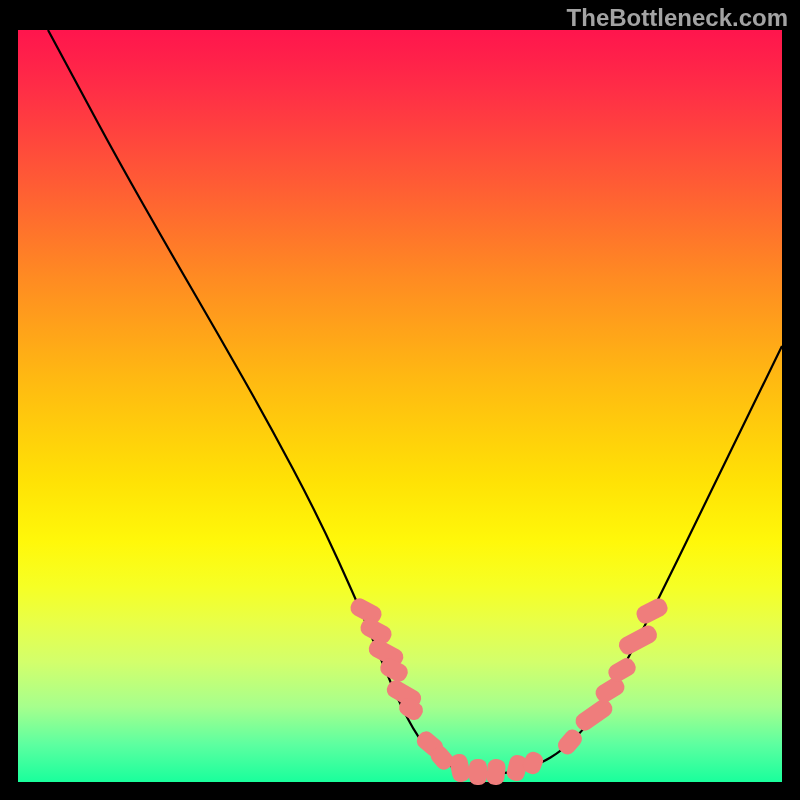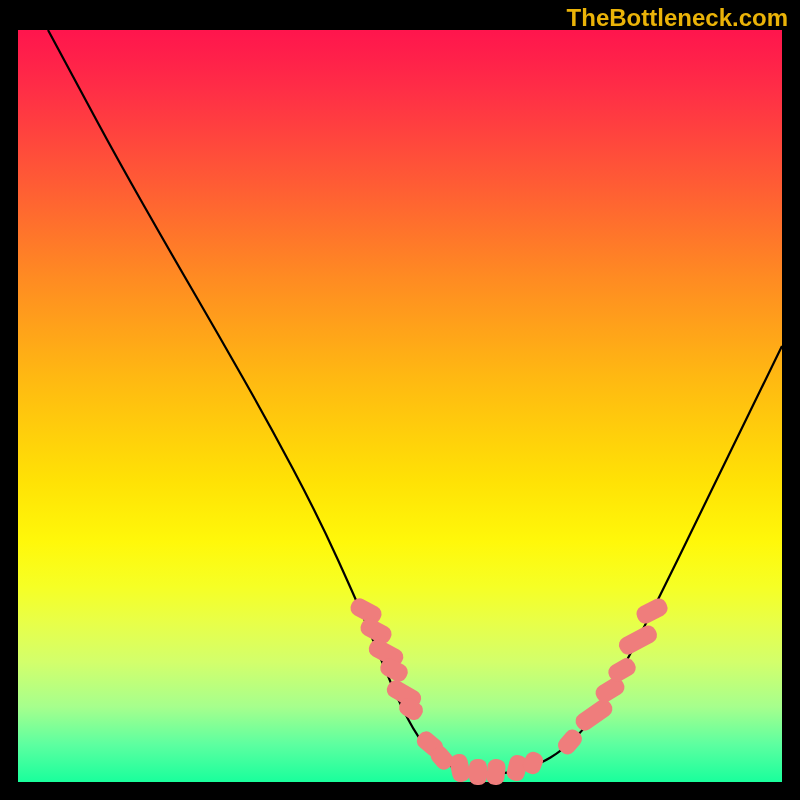--- a/index.html
+++ b/index.html
@@ -12,21 +12,21 @@
     #ff8b22 33%,
     #ffb812 46%,
     #ffe205 60%,
     #fff80a 68%,
     #f6ff25 74%,
     #e7ff4a 79%,
     #d3ff6b 84%,
     #a6ff8d 90%,
     #5dffa0 95%,
     #19ff9c 100%);}
-.attrib{position:absolute;right:12px;top:4px;color:#eab308;font:700 24px Arial,Helvetica,sans-serif}
+.attrib{position:absolute;right:12px;top:4px;color:#a3a3a3;font:700 24px Arial,Helvetica,sans-serif}
 svg.curve{position:absolute;left:0;top:0;width:100%;height:100%}
 .bead{position:absolute;border-radius:8px;background:#ef7d7c;transform:translate(-50%,-50%)}
 </style>
 </head>
 <body>
 
 <div class="attrib">TheBottleneck.com</div>
 
 <div class="frame">
   <div class="plot-area">

